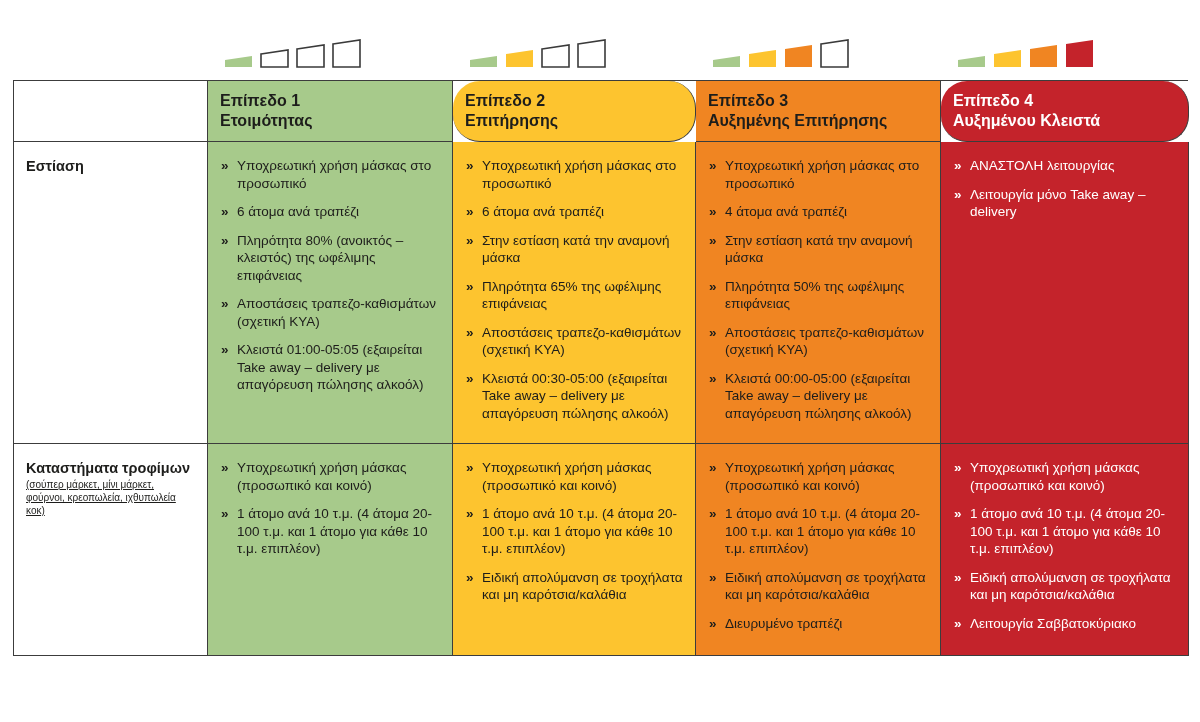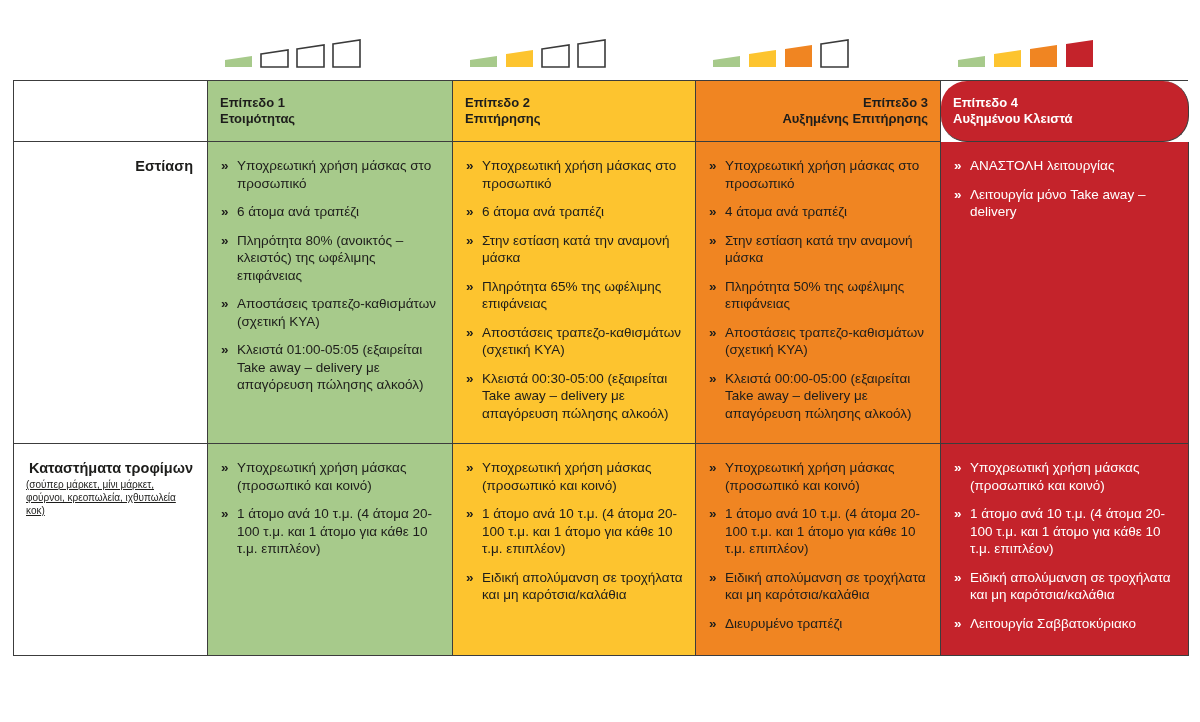--- a/index.html
+++ b/index.html
@@ -46,33 +46,32 @@
     border-bottom: 1.5px solid #3c3c3c;
     box-sizing: border-box;
     background: #ffffff;
   }
   .header-cell {
     display: flex;
     flex-direction: column;
     justify-content: center;
     padding: 8px 12px;
     font-weight: bold;
-    font-size: 13px;
+    font-size: 16px;
     line-height: 1.25;
     color: #1d1d1b;
   }
   .label-cell {
     padding: 15px 14px 12px 12px;
     color: #1d1d1b;
   }
   .label-title {
     font-weight: bold;
     font-size: 14.5px;
     line-height: 1.3;
-    text-align: right;
   }
   .label-subtitle {
     font-size: 10px;
     line-height: 1.32;
     margin-top: 0;
     text-decoration: underline;
   }
   .list-cell {
     padding: 15px 12px 12px 13px;
     font-size: 13.5px;
@@ -164,25 +163,25 @@
     </div>
   </div>
 
   <div class="levels-table">
 
     <div class="cell header-cell"></div>
     <div class="cell header-cell" style="background: rgb(167, 202, 139); color: rgb(29, 29, 27);">
       <div>Επίπεδο 1</div>
       <div>Ετοιμότητας</div>
     </div>
-    <div class="cell header-cell" style="background: rgb(253, 196, 47); color: rgb(29, 29, 27);">
+    <div class="cell header-cell" style="background: rgb(253, 196, 47); color: rgb(29, 29, 27); border-radius: 27px;">
       <div>Επίπεδο 2</div>
       <div>Επιτήρησης</div>
     </div>
-    <div class="cell header-cell" style="background: rgb(240, 133, 34); color: rgb(29, 29, 27); align-items: flex-end;">
+    <div class="cell header-cell" style="background: rgb(240, 133, 34); color: rgb(29, 29, 27);">
       <div>Επίπεδο 3</div>
       <div>Αυξημένης Επιτήρησης</div>
     </div>
     <div class="cell header-cell" style="background: rgb(196, 35, 43); color: rgb(255, 255, 255); border-radius: 26px;">
       <div>Επίπεδο 4</div>
       <div>Αυξημένου Κλειστά</div>
     </div>
 
     <div class="cell label-cell">
       <div class="label-title">Εστίαση</div>

